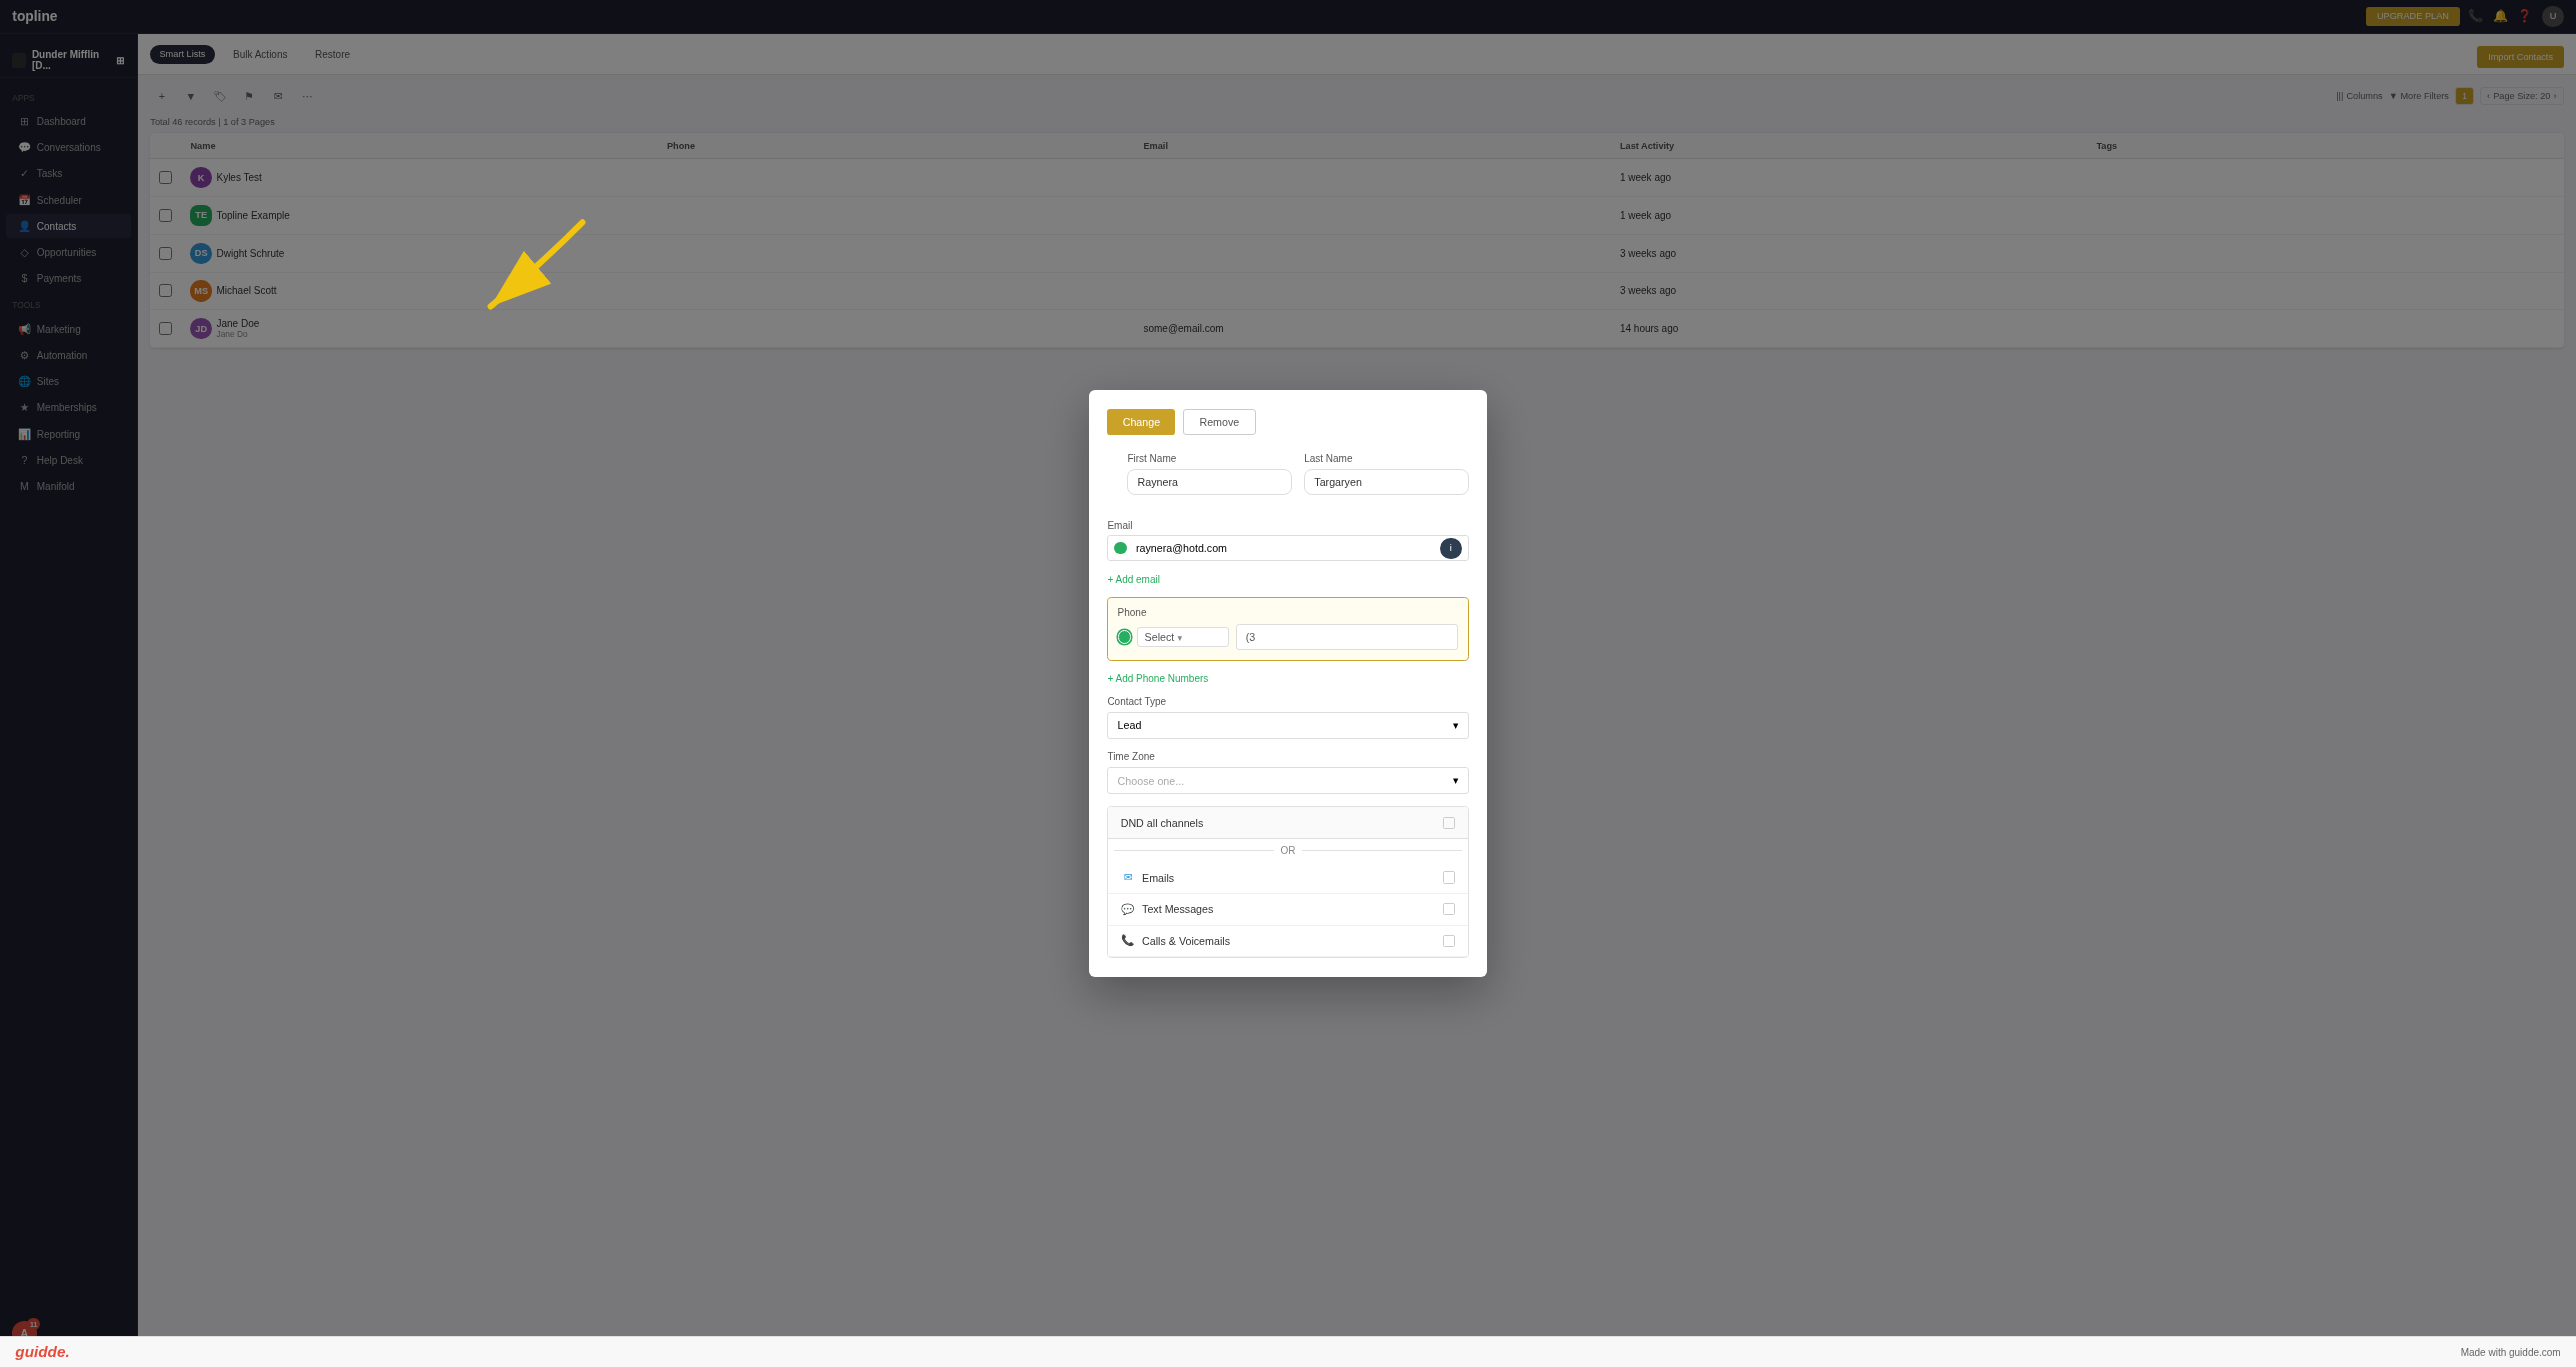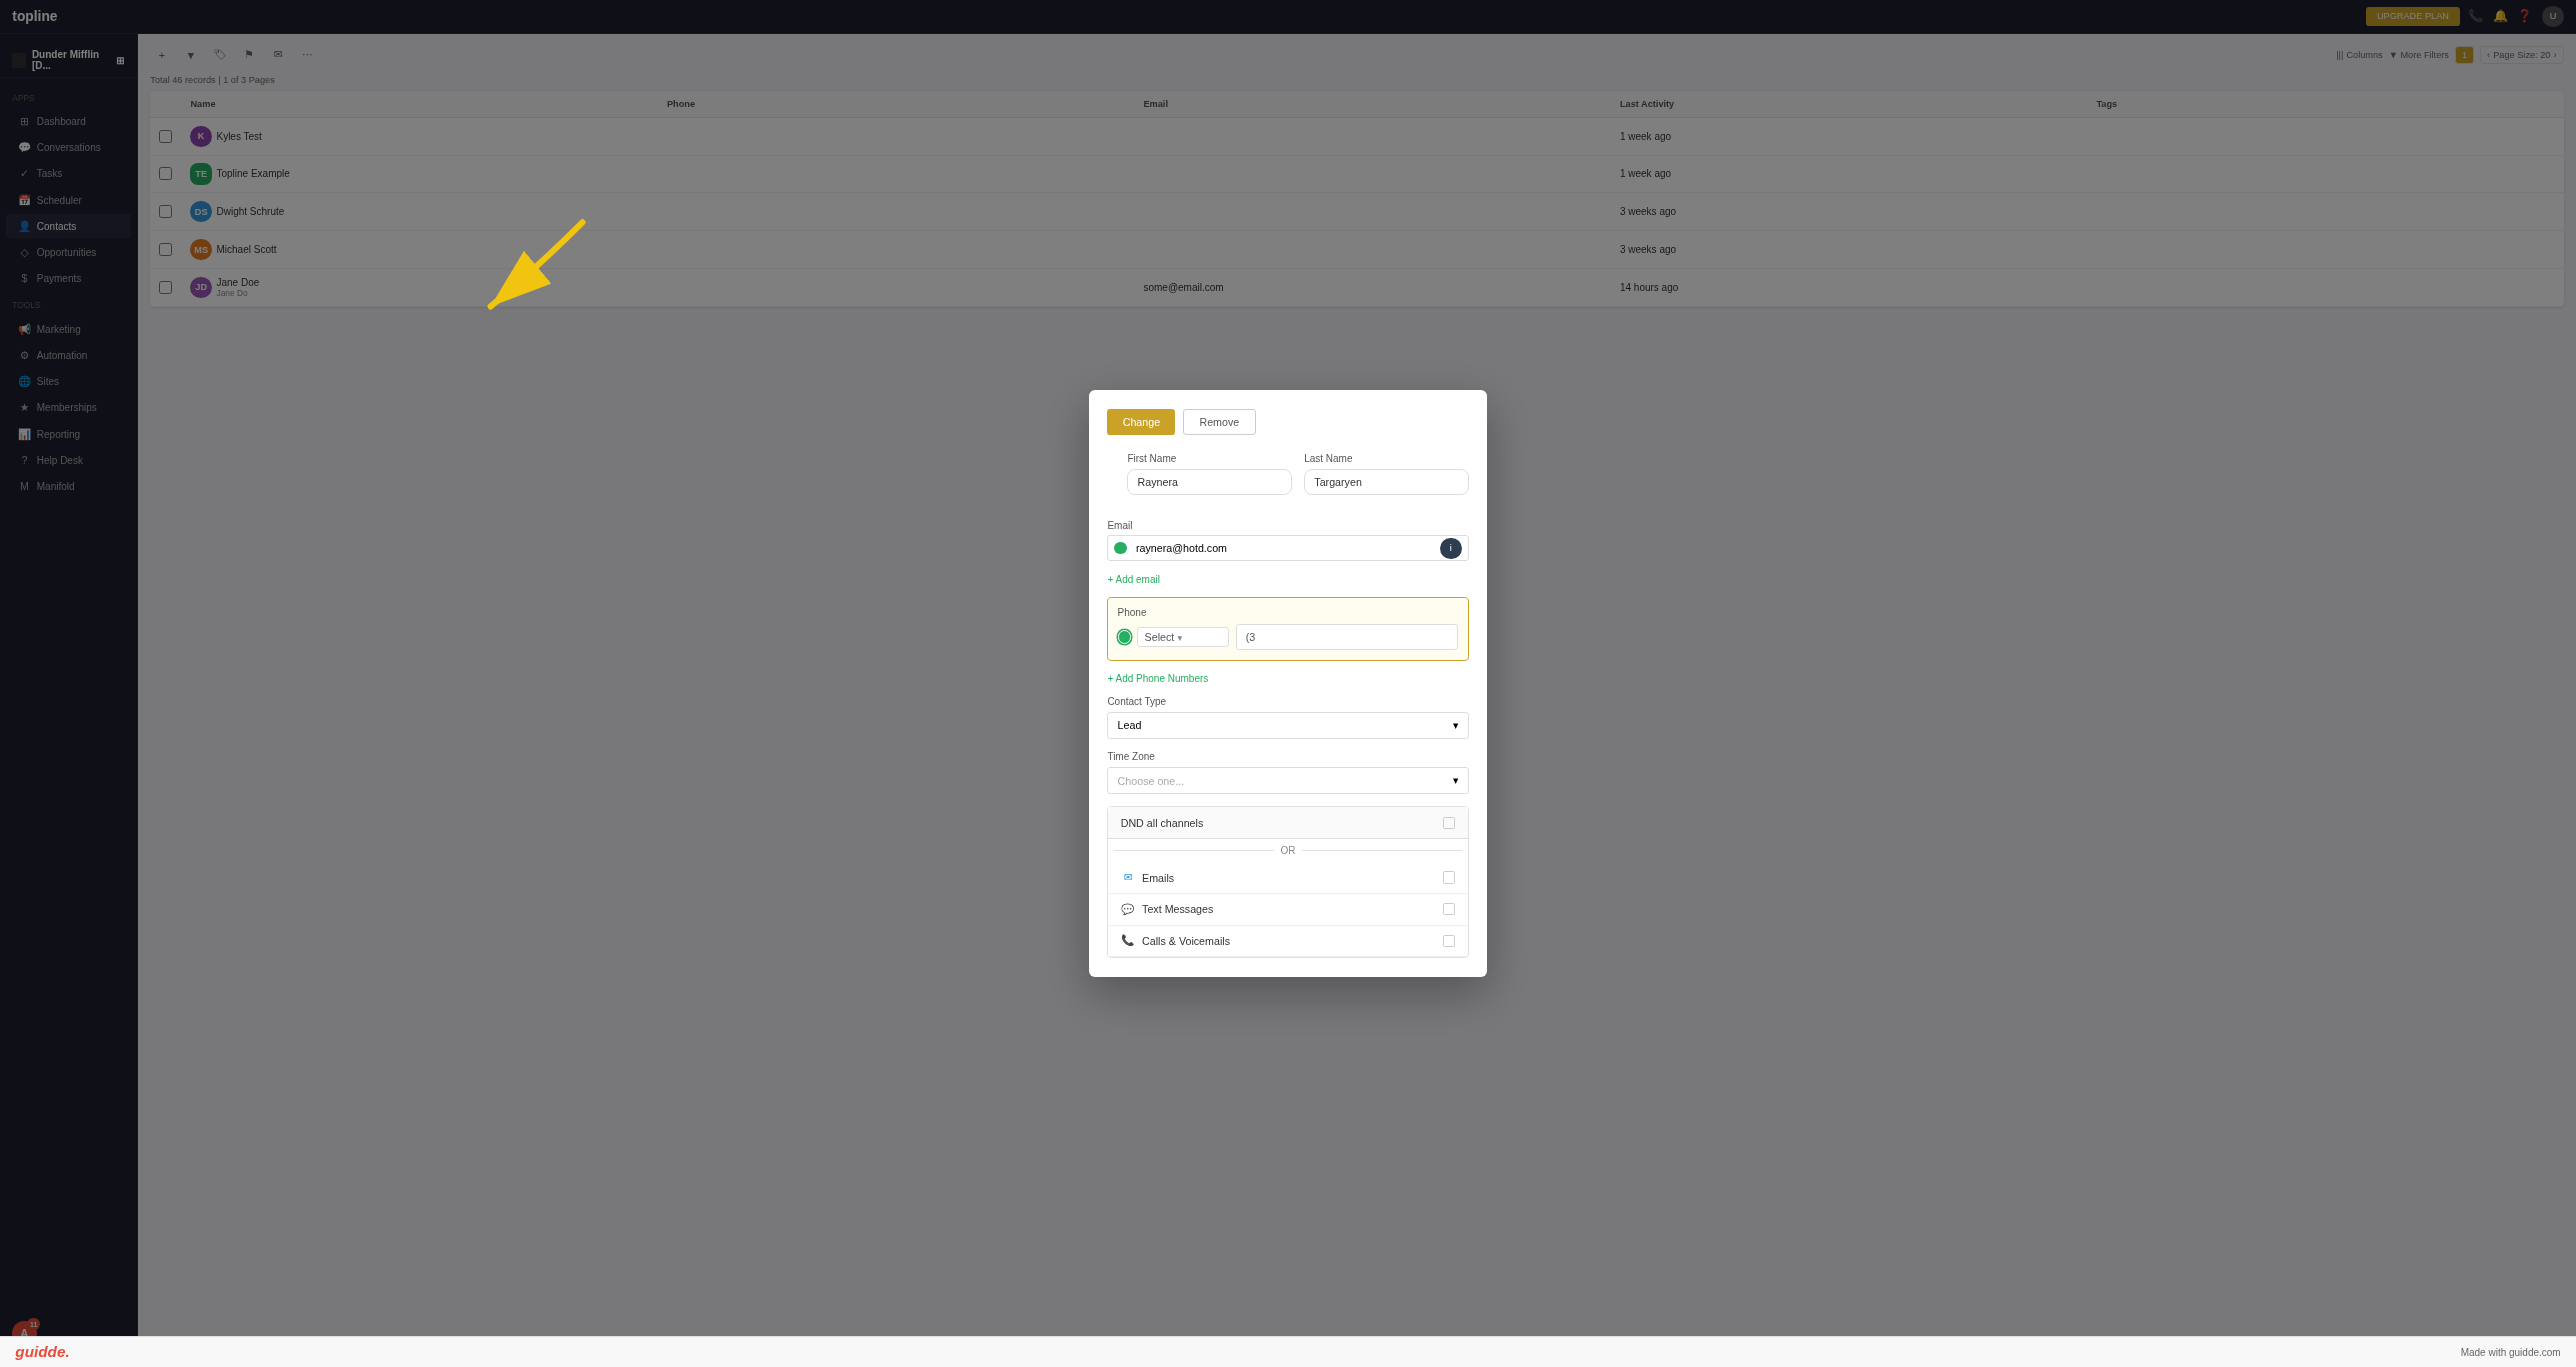--- a/index.html
+++ b/index.html
@@ -216,20 +216,28 @@
         <div class="sidebar-avatar">
           A
           <span class="sidebar-badge">11</span>
         </div>
       </div>
     </div>
   </div>
 
   <div class="content-area">
 
+    <div class="content-header">
+      <button class="smart-list-btn">Smart Lists</button>
+      <button class="bulk-actions-btn">Bulk Actions</button>
+      <button class="restore-btn">Restore</button>
+      <div style="margin-left:auto; display:flex; align-items:center; gap:6.1px;">
+        <button class="import-btn">Import Contacts</button>
+      </div>
+    </div>
 
     <div class="table-area">
 
 
       <div class="table-toolbar">
         <span class="toolbar-icon">+</span>
         <span class="toolbar-icon">▼</span>
         <span class="toolbar-icon">🏷</span>
         <span class="toolbar-icon">⚑</span>
         <span class="toolbar-icon">✉</span>

